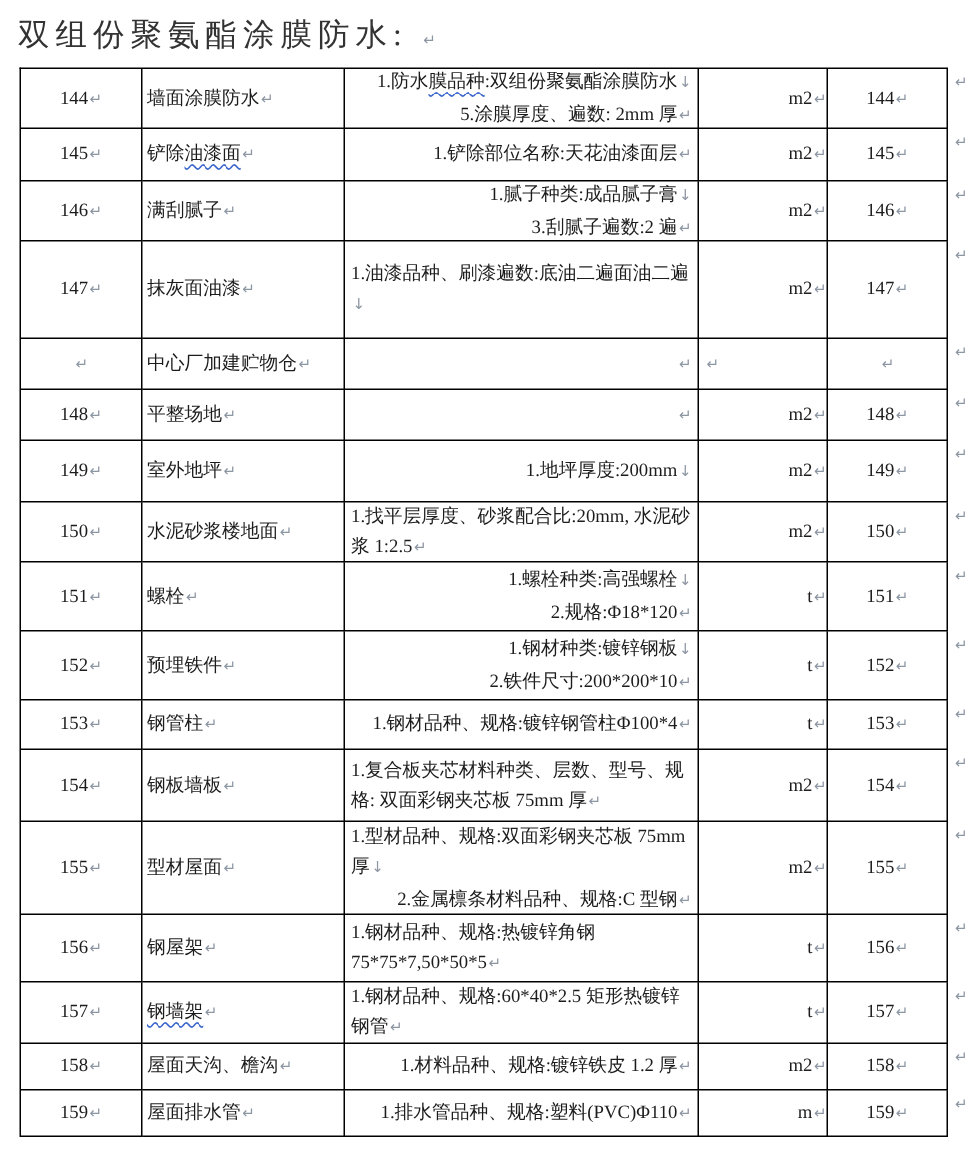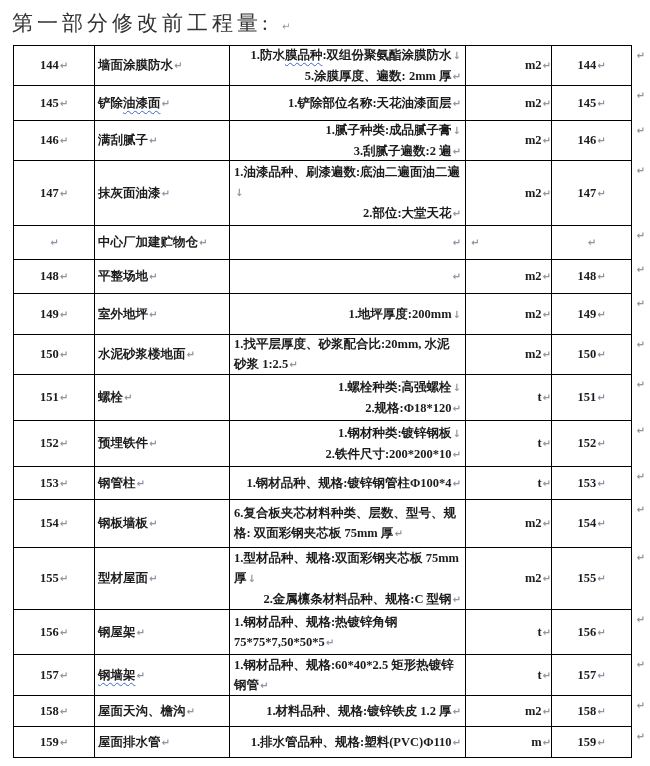--- a/index.html
+++ b/index.html
@@ -1,41 +1,41 @@
 <!DOCTYPE html>
 <html><head>
 <meta charset="utf-8">
 <style>
   html,body{margin:0;padding:0;background:#fff;}
   body{width:650px;height:766px;overflow:hidden;color:#1c1c1c;
        font-family:"Liberation Serif","DejaVu Serif",serif;}
   .title{margin:9px 0 0 12px;font-size:21px;letter-spacing:4px;color:#333;}
   .title .mark{letter-spacing:0;}
-  .tbl{margin-left:13px;margin-top:8px;border-top:1px solid #000;border-left:1px solid #000;width:618px;font-weight:bold;}
+  .tbl{margin-left:13px;margin-top:8px;border-top:1px solid #000;border-left:1px solid #000;width:618px;}
   .row{display:flex;position:relative;}
   .c{border-right:1px solid #000;border-bottom:1px solid #000;box-sizing:border-box;
      display:flex;flex-direction:column;justify-content:center;overflow:hidden;
      font-size:12.5px;line-height:20px;}
   .c1{width:81px;align-items:center;}
   .c2{width:135px;padding:0 3px;}
   .c3{width:236px;padding:0 4px;align-items:flex-end;}
   .c4{width:86px;align-items:flex-end;}
   .c5{width:80px;align-items:center;}
   .c4.left{align-items:flex-start;padding-left:4px;}
   .line{white-space:normal;word-break:break-word;}
   .mark{color:#8d96a3;font-family:"DejaVu Sans",sans-serif;font-size:10px;padding-left:1px;}
   .wavy{text-decoration-line:underline;text-decoration-style:wavy;
         text-decoration-color:#3a66cc;text-underline-offset:3px;text-decoration-thickness:1px;}
   .rowmark{position:absolute;right:-13px;top:4px;}
 </style>
 </head>
 <body>
 
 <div class="title">
-  <span>第一部分修改前工程量:</span>
+  <span>双组份聚氨酯涂膜防水:</span>
   <span class="mark">↵</span>
 </div>
 
 <div class="tbl">
 
   <div class="row" style="height:40px">
     <div class="c c1">
         <div class="line"><span>144</span><span class="mark">↵</span></div>
       </div>
     <div class="c c2">
@@ -95,21 +95,20 @@
 
   <div class="row" style="height:65px">
     <div class="c c1">
         <div class="line"><span>147</span><span class="mark">↵</span></div>
       </div>
     <div class="c c2">
         <div class="line"><span>抹灰面油漆</span><span class="mark">↵</span></div>
       </div>
     <div class="c c3">
       <div class="line"><span>1.油漆品种、刷漆遍数:底油二遍面油二遍</span><span class="mark">↓</span></div>
-      <div class="line"><span>2.部位:大堂天花</span><span class="mark">↵</span></div>
     </div>
     <div class="c c4">
         <div class="line"><span>m2</span><span class="mark">↵</span></div>
       </div>
     <div class="c c5">
         <div class="line"><span>147</span><span class="mark">↵</span></div>
       </div>
     <span class="mark rowmark">↵</span>
   </div>
 
@@ -249,21 +248,21 @@
   </div>
 
   <div class="row" style="height:48px">
     <div class="c c1">
         <div class="line"><span>154</span><span class="mark">↵</span></div>
       </div>
     <div class="c c2">
         <div class="line"><span>钢板墙板</span><span class="mark">↵</span></div>
       </div>
     <div class="c c3">
-      <div class="line"><span>6.复合板夹芯材料种类、层数、型号、规格: 双面彩钢夹芯板 75mm 厚</span><span class="mark">↵</span></div>
+      <div class="line"><span>1.复合板夹芯材料种类、层数、型号、规格: 双面彩钢夹芯板 75mm 厚</span><span class="mark">↵</span></div>
     </div>
     <div class="c c4">
         <div class="line"><span>m2</span><span class="mark">↵</span></div>
       </div>
     <div class="c c5">
         <div class="line"><span>154</span><span class="mark">↵</span></div>
       </div>
     <span class="mark rowmark">↵</span>
   </div>
 

